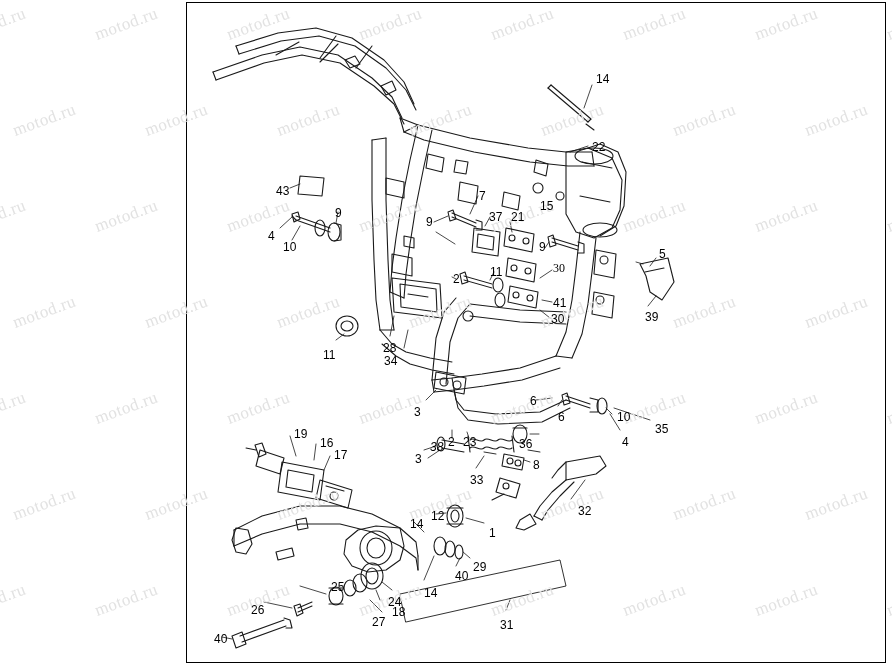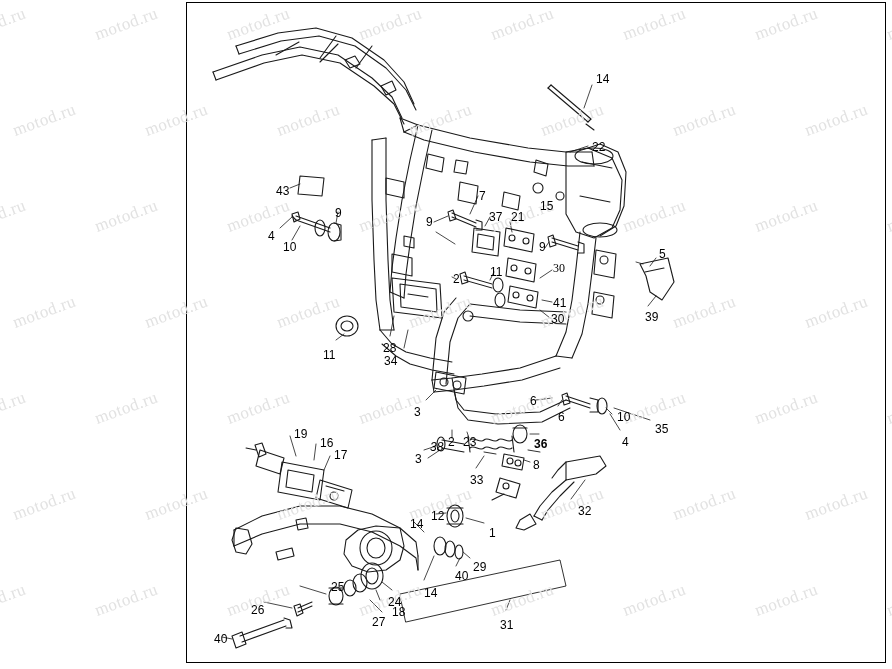--- a/index.html
+++ b/index.html
@@ -417,21 +417,21 @@
       <div class="callout" style="left: 645px; top: 311px;">39</div>
       <div class="callout" style="left: 323px; top: 349px;">11</div>
       <div class="callout" style="left: 383px; top: 342px;">28</div>
       <div class="callout" style="left: 384px; top: 355px;">34</div>
       <div class="callout" style="left: 414px; top: 406px;">3</div>
       <div class="callout" style="left: 530px; top: 395px;">6</div>
       <div class="callout" style="left: 558px; top: 411px;">6</div>
       <div class="callout" style="left: 617px; top: 411px;">10</div>
       <div class="callout" style="left: 655px; top: 423px;">35</div>
       <div class="callout" style="left: 622px; top: 436px;">4</div>
-      <div class="callout" style="left: 534px; top: 438px; font-weight: bold;">36</div>
+      <div class="callout" style="left: 519px; top: 438px;">36</div>
       <div class="callout" style="left: 294px; top: 428px;">19</div>
       <div class="callout" style="left: 320px; top: 437px;">16</div>
       <div class="callout" style="left: 334px; top: 449px;">17</div>
       <div class="callout" style="left: 448px; top: 436px;">2</div>
       <div class="callout" style="left: 463px; top: 436px;">23</div>
       <div class="callout" style="left: 415px; top: 453px;">3</div>
       <div class="callout" style="left: 430px; top: 441px; font-style: italic;">38</div>
       <div class="callout" style="left: 470px; top: 474px;">33</div>
       <div class="callout" style="left: 533px; top: 459px;">8</div>
       <div class="callout" style="left: 578px; top: 505px;">32</div>

